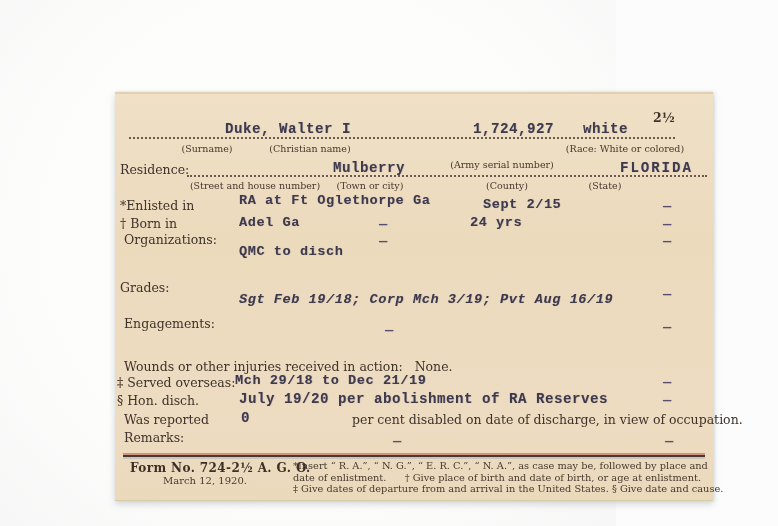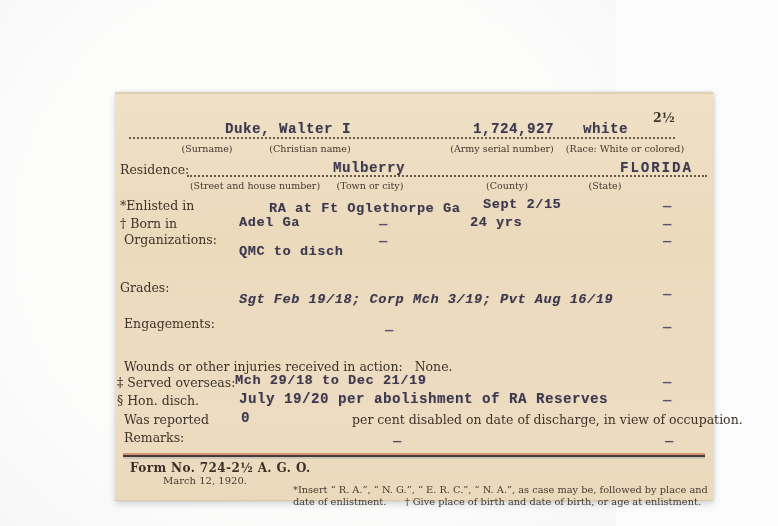--- a/index.html
+++ b/index.html
@@ -67,34 +67,34 @@
   <div class="card">
 
     <div class="abs printed" style="left:538px;top:16px;font-weight:700;">2½</div>
 
     <div class="abs typed big" style="left:110px;top:27px;">Duke, Walter I</div>
     <div class="abs typed big" style="left:358px;top:27px;">1,724,927</div>
     <div class="abs typed big" style="left:468px;top:27px;">white</div>
     <div class="abs dotlead" style="left:14px;top:43px;width:546px;"></div>
     <div class="abs plabel centerlabel" style="left:92px;top:49px;">(Surname)</div>
     <div class="abs plabel centerlabel" style="left:195px;top:49px;">(Christian name)</div>
-    <div class="abs plabel centerlabel" style="left:387px;top:49px;">(Army serial number)</div>
+    <div class="abs plabel centerlabel" style="left:387px;top:65px;">(Army serial number)</div>
     <div class="abs plabel centerlabel" style="left:510px;top:49px;">(Race:  White or colored)</div>
 
     <div class="abs printed" style="left:5px;top:68px;">Residence:</div>
     <div class="abs typed big" style="left:218px;top:66px;">Mulberry</div>
     <div class="abs typed big" style="left:505px;top:66px;letter-spacing:2px;">FLORIDA</div>
     <div class="abs dotlead" style="left:72px;top:81px;width:520px;"></div>
     <div class="abs plabel centerlabel" style="left:140px;top:86px;">(Street and house number)</div>
     <div class="abs plabel centerlabel" style="left:255px;top:86px;">(Town or city)</div>
     <div class="abs plabel centerlabel" style="left:392px;top:86px;">(County)</div>
     <div class="abs plabel centerlabel" style="left:490px;top:86px;">(State)</div>
 
     <div class="abs printed" style="left:5px;top:104px;">*Enlisted in</div>
-    <div class="abs typed" style="left:124px;top:107px;margin-left:30px;">RA at Ft Oglethorpe Ga</div>
+    <div class="abs typed" style="left:124px;top:99px;">RA at Ft Oglethorpe Ga</div>
     <div class="abs typed" style="left:368px;top:103px;">Sept 2/15</div>
     <div class="abs typed dash rdash" style="top:105px;">—</div>
 
     <div class="abs printed" style="left:5px;top:122px;">† Born in</div>
     <div class="abs typed" style="left:124px;top:121px;">Adel Ga</div>
     <div class="abs typed dash" style="left:264px;top:123px;">—</div>
     <div class="abs typed" style="left:355px;top:121px;">24 yrs</div>
     <div class="abs typed dash rdash" style="top:123px;">—</div>
 
     <div class="abs printed" style="left:9px;top:138px;">Organizations:</div>
@@ -131,21 +131,22 @@
     <div class="abs typed dash" style="left:278px;top:340px;">—</div>
     <div class="abs typed dash rdash" style="left:550px;top:340px;">—</div>
 
     <div class="abs rule" style="top:361px;"></div>
 
     <div class="abs" style="left:15px;top:367px;width:160px;">
       <div class="formno">Form No. 724-2½  A. G. O.</div>
       <div class="formdate" style="width:150px;">March 12, 1920.</div>
     </div>
     <div class="abs" style="left:178px;top:366px;width:408px;">
-      <div class="footnote" style="text-align:center;margin-top:24px;">*Insert “ R. A.”, “ N. G.”, “ E. R. C.”, “ N. A.”, as case may be, followed by place and</div>
+      <div class="footnote" style="text-align:center;">*Insert “ R. A.”, “ N. G.”, “ E. R. C.”, “ N. A.”, as case may be, followed by place and</div>
       <div class="footnote noteflex">
         <span>date of enlistment.</span>
         <span>† Give place of birth and date of birth, or age at enlistment.</span>
       </div>
+      <div class="footnote" style="text-align:center;">‡ Give dates of departure from and arrival in the United States.   § Give date and cause.</div>
     </div>
 
   </div>
 </div>
 
 </body></html>

